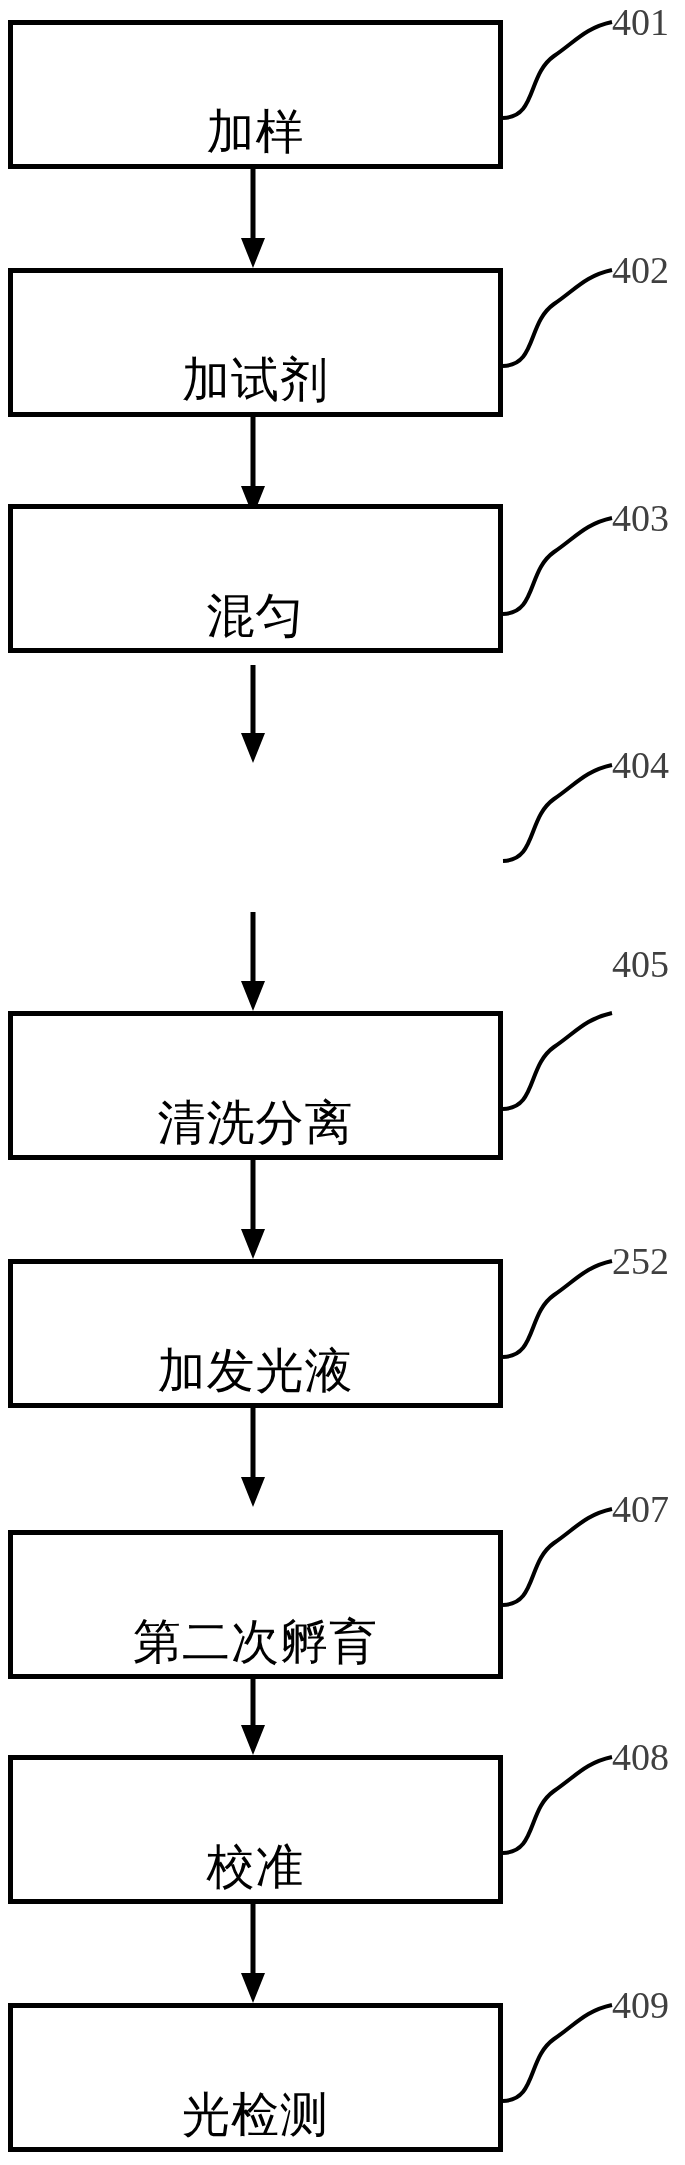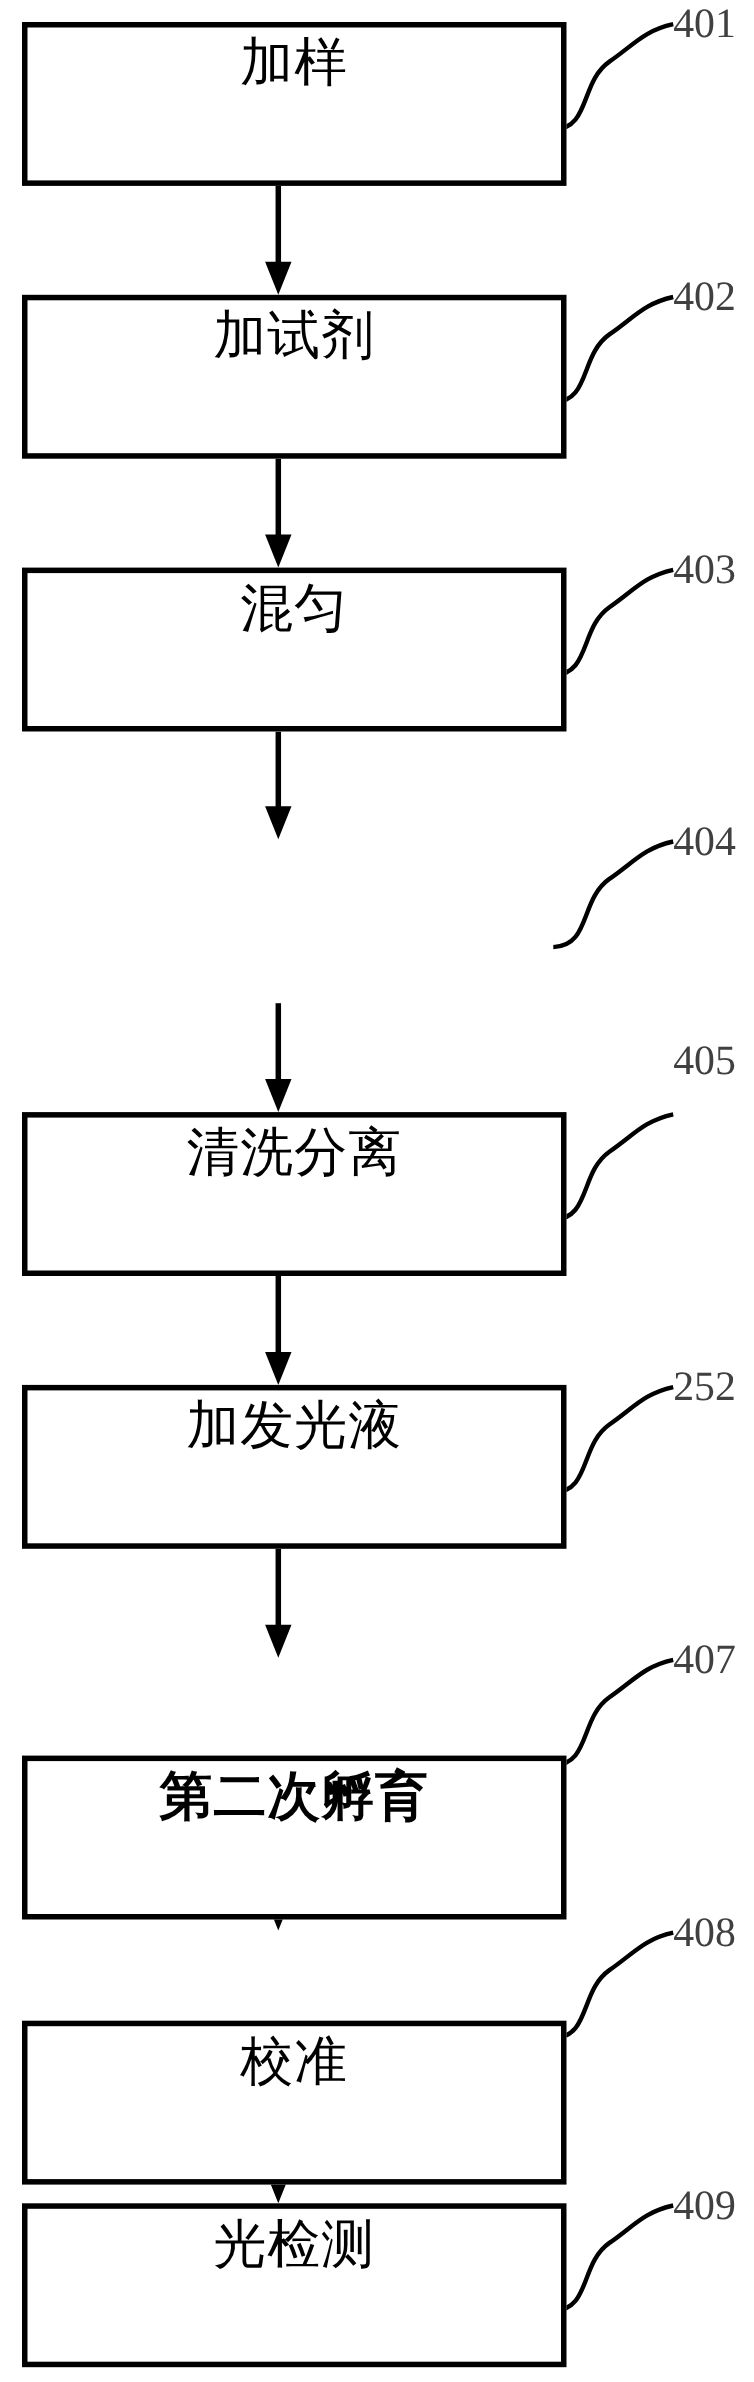--- a/index.html
+++ b/index.html
@@ -24,45 +24,44 @@
   }
   .step-box {
     position: absolute;
     left: 8px;
     width: 495px;
     height: 149px;
     box-sizing: border-box;
     border: 5px solid #000000;
     background: #ffffff;
     display: flex;
-    align-items: flex-start;
+    align-items: flex-end;
     justify-content: center;
-    margin-left: 12px;
   }
   .step-label {
     font-size: 48px;
     color: #000000;
     letter-spacing: 1px;
     white-space: nowrap;
   }
   .ref-number {
     position: absolute;
     left: 612px;
     width: 70px;
     font-family: "Liberation Serif", "DejaVu Serif", serif;
     font-size: 38px;
     line-height: 1;
     color: #404040;
     text-align: left;
     white-space: nowrap;
   }
   
-  .b0 { top: 20px; }   .b1 { top: 268px; }  .b2 { top: 516px; }
+  .b0 { top: 20px; }   .b1 { top: 268px; }  .b2 { top: 504px; }
   .b3 { top: 763px; }  .b4 { top: 1011px; } .b5 { top: 1259px; }
-  .b6 { top: 1596px; font-weight: bold; } .b7 { top: 1837px; } .b8 { top: 2003px; }
+  .b6 { top: 1530px; } .b7 { top: 1755px; } .b8 { top: 2003px; }
   
   .r0 { top: 3px; }    .r1 { top: 251px; }  .r2 { top: 499px; }
   .r3 { top: 746px; }  .r4 { top: 945px; }  .r5 { top: 1242px; }
   .r6 { top: 1490px; } .r7 { top: 1738px; } .r8 { top: 1986px; }
 </style>
 </head>
 <body>
 
 <div class="canvas">
 

